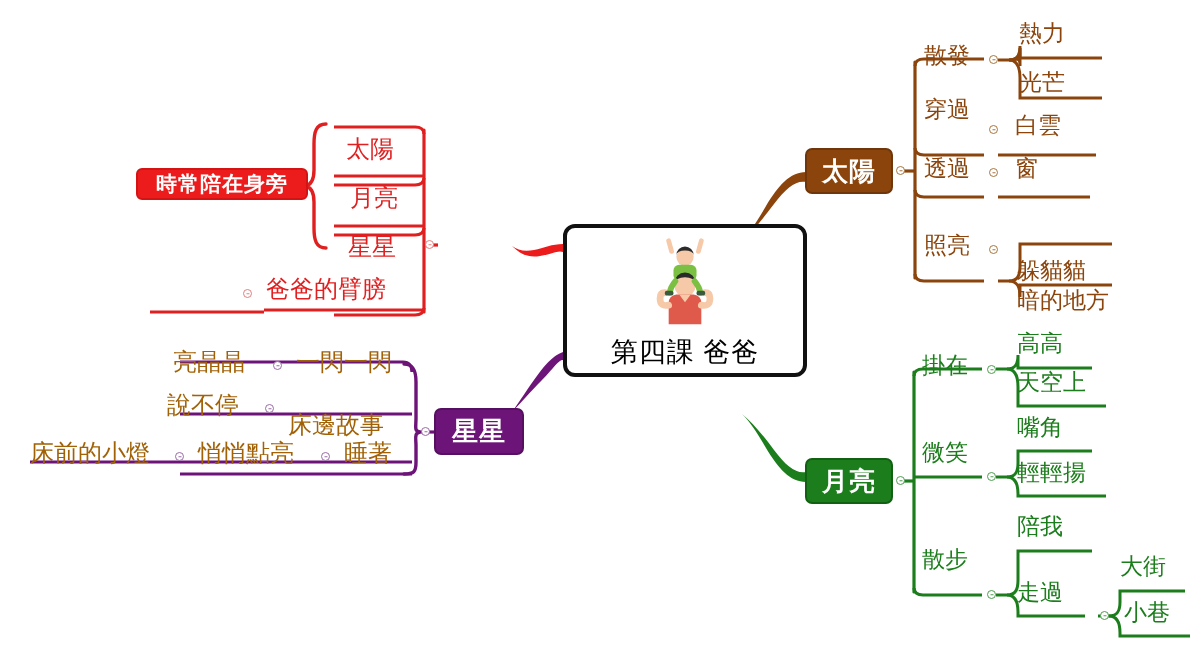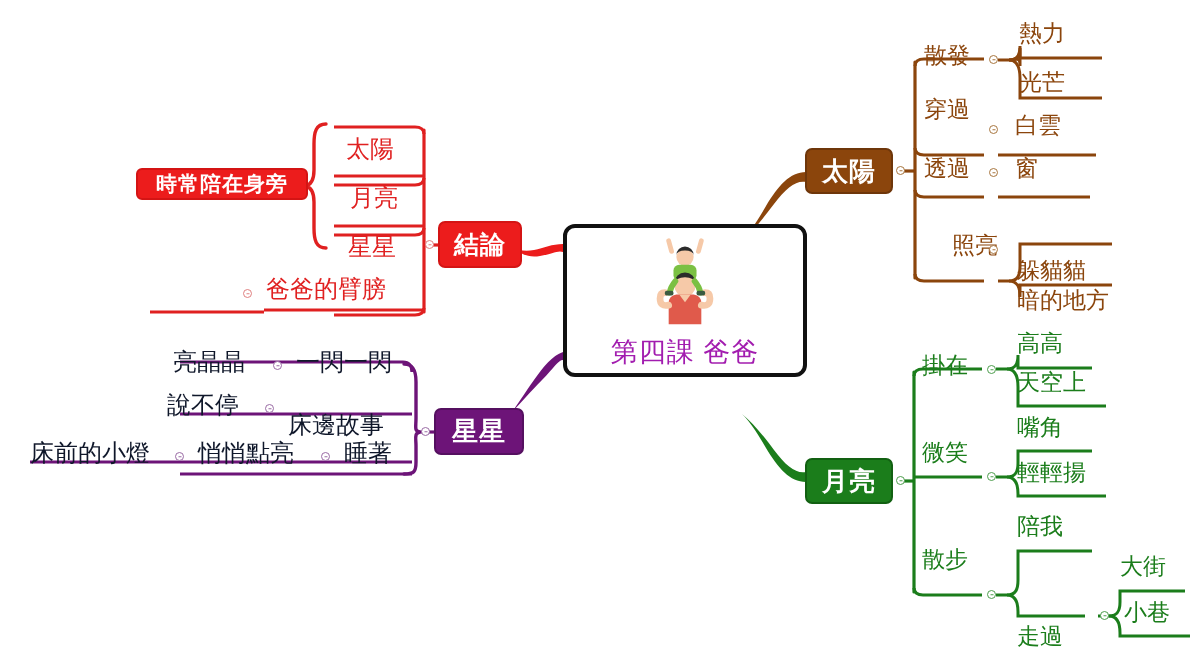--- a/index.html
+++ b/index.html
@@ -12,40 +12,40 @@
 
   .node { position:absolute; white-space:nowrap; }
 
   
   .root {
     left:563px; top:224px; width:244px; height:153px;
     border:4px solid #111; border-radius:12px; background:#fff;
     display:flex; flex-direction:column; align-items:center; justify-content:flex-start;
     padding-top:8px;
   }
-  .root-title { font-size:27px; color:#a21caf; letter-spacing:1px; margin-top:2px; }
+  .root-title { font-size:27px; color:#000000; letter-spacing:1px; margin-top:2px; }
   .root-img { width:96px; height:96px; }
 
   
   .box {
     display:flex; align-items:center; justify-content:center;
     border-radius:7px; color:#fff; font-weight:bold; letter-spacing:1px;
   }
   .box-sun   { left:805px; top:148px; width:88px; height:46px; background:#8B450C; border:2px solid #6E360A; font-size:26px; }
   .box-moon  { left:805px; top:458px; width:88px; height:46px; background:#1B7D1B; border:2px solid #126012; font-size:26px; }
   .box-concl { left:438px; top:221px; width:84px; height:47px; background:#EC1C1C; border:2px solid #D41414; font-size:25px; }
   .box-star  { left:434px; top:408px; width:90px; height:47px; background:#6D1478; border:2px solid #551060; font-size:26px; }
   .box-always{ left:136px; top:168px; width:172px; height:32px; background:#EC1C1C; border:2px solid #D41414; font-size:21px; border-radius:6px; }
 
   
   .leaf { position:absolute; white-space:nowrap; line-height:1; }
   .t-brown  { color:#8B450C; }
   .t-green  { color:#1B7D1B; }
   .t-red    { color:#E02020; }
-  .t-purple { color:#0f172a; }
+  .t-purple { color:#a16207; }
   .s24 { font-size:24px; }
   .s23 { font-size:23px; }
 
   
   .dot { position:absolute; width:9px; height:9px; border-radius:50%;
          background:#fff; }
   .dot::after{ content:""; position:absolute; left:50%; top:50%;
          transform:translate(-50%,-50%); width:3px; height:1.5px; }
   .dot-brown  { border:1.4px solid #A8763F; }
   .dot-brown::after  { background:#A8763F; }
@@ -187,47 +187,46 @@
   <div class="leaf s23 t-brown" style="left:1019px; top:71px;">光芒</div>
 
   <div class="leaf s23 t-brown" style="left:924px; top:98px;">穿過</div>
   <div class="dot dot-brown" style="left:989px; top:125px;"></div>
   <div class="leaf s23 t-brown" style="left:1015px; top:114px;text-align:right;">白雲</div>
 
   <div class="leaf s23 t-brown" style="left:924px; top:157px;">透過</div>
   <div class="dot dot-brown" style="left:989px; top:168px;"></div>
   <div class="leaf s23 t-brown" style="left:1015px; top:157px;">窗</div>
 
-  <div class="leaf s23 t-brown" style="left:952px; top:234px;">照亮</div>
+  <div class="leaf s23 t-brown" style="left:924px; top:234px;">照亮</div>
   <div class="dot dot-brown" style="left:989px; top:245px;"></div>
   <div class="leaf s23 t-brown" style="left:1017px; top:214px;margin-top:45px;">躲貓貓</div>
   <div class="leaf s23 t-brown" style="left:1017px; top:257px;margin-top:32px;">暗的地方</div>
 
   <div class="node box box-moon">月亮</div>
   <div class="dot dot-green" style="left:896px; top:476px;"></div>
 
   <div class="leaf s23 t-green" style="left:922px; top:354px;">掛在</div>
   <div class="dot dot-green" style="left:987px; top:365px;"></div>
   <div class="leaf s23 t-green" style="left:1017px; top:332px;">高高</div>
   <div class="leaf s23 t-green" style="left:1017px; top:371px;">天空上</div>
 
   <div class="leaf s23 t-green" style="left:922px; top:441px;">微笑</div>
   <div class="dot dot-green" style="left:987px; top:472px;"></div>
   <div class="leaf s23 t-green" style="left:1017px; top:416px;">嘴角</div>
   <div class="leaf s23 t-green" style="left:1017px; top:461px;">輕輕揚</div>
 
   <div class="leaf s23 t-green" style="left:922px; top:548px;">散步</div>
   <div class="dot dot-green" style="left:987px; top:590px;"></div>
   <div class="leaf s23 t-green" style="left:1017px; top:515px;">陪我</div>
-  <div class="leaf s23 t-green" style="left:1017px; top:581px;margin-top:44px;">走過</div>
+  <div class="leaf s23 t-green" style="left:1017px; top:581px;">走過</div>
   <div class="dot dot-green" style="left:1100px; top:611px;"></div>
   <div class="leaf s23 t-green" style="left:1120px; top:555px;">大街</div>
   <div class="leaf s23 t-green" style="left:1124px; top:601px;">小巷</div>
 
-  <div class="node box box-concl">結論</div>
   <div class="dot dot-red" style="left:425px; top:240px;"></div>
 
   <div class="leaf s24 t-red" style="left:346px; top:137px;">太陽</div>
   <div class="leaf s24 t-red" style="left:350px; top:186px;">月亮</div>
   <div class="leaf s24 t-red" style="left:348px; top:235px;">星星</div>
 
   <div class="node box box-always">時常陪在身旁</div>
 
   <div class="leaf s24 t-red" style="left:266px; top:277px;">爸爸的臂膀</div>
   <div class="dot dot-red" style="left:243px; top:289px;"></div>

